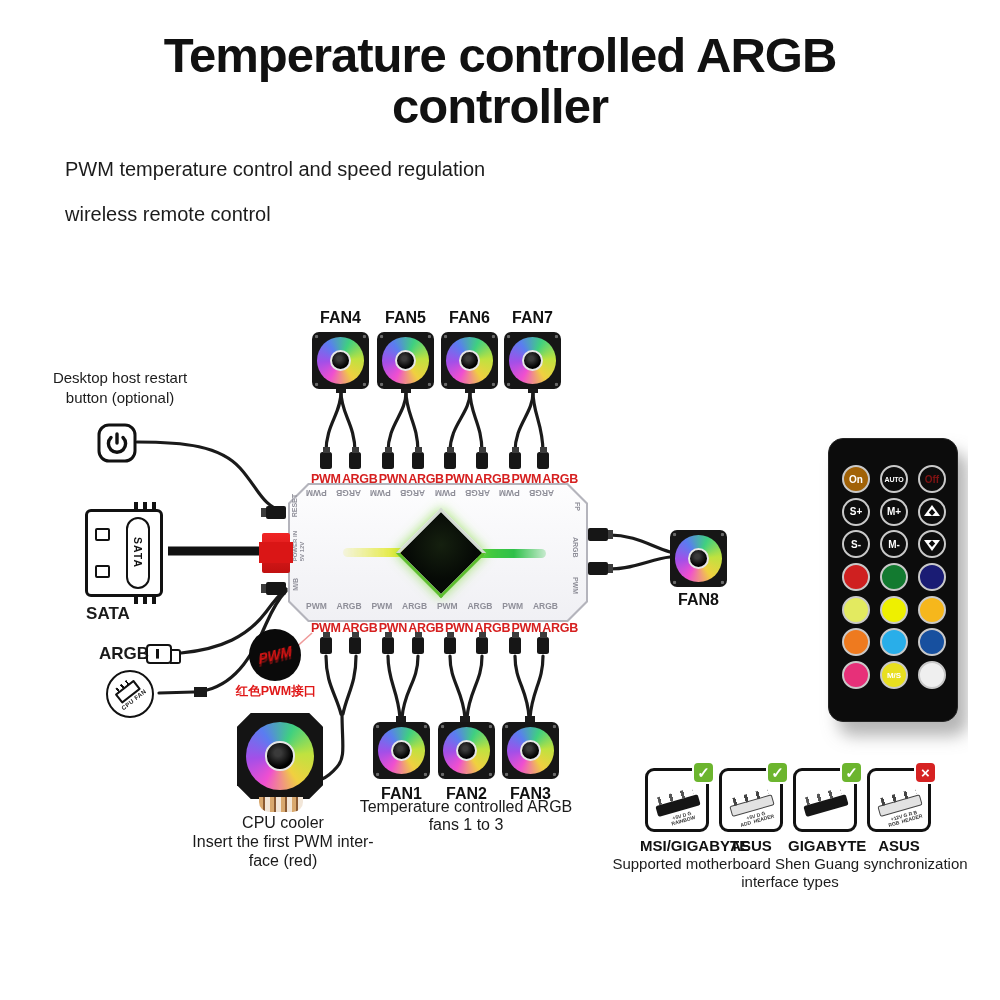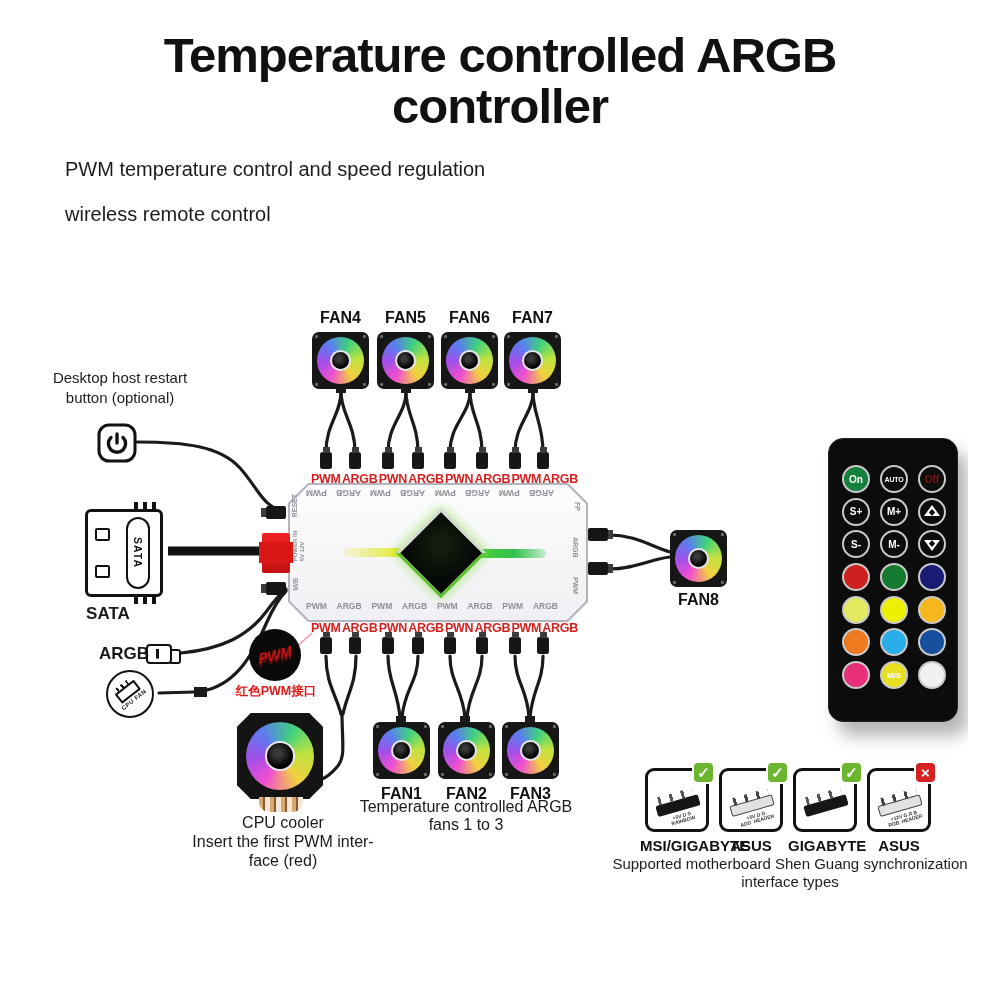--- a/index.html
+++ b/index.html
@@ -360,21 +360,21 @@
       <div class="ring"></div>
       <div class="hub"></div>
     </div>
   <div class="abs fanlabel lf1">FAN1</div>
   <div class="abs fanlabel lf2">FAN2</div>
   <div class="abs fanlabel lf3">FAN3</div>
   <div class="abs ctr pre fans123-caption">Temperature controlled ARGB
 fans 1 to 3</div>
 
   <div class="abs remote">
-    <div class="rbtn" style="background: #15803d; color: rgb(255, 255, 255);">On</div>
+    <div class="rbtn" style="background: #a16207; color: rgb(255, 255, 255);">On</div>
     <div class="rbtn small" style="background: rgb(13, 13, 13); color: rgb(255, 255, 255);">AUTO</div>
     <div class="rbtn" style="background: rgb(13, 13, 13); color: rgb(128, 19, 19);">Off</div>
     <div class="rbtn" style="background: rgb(13, 13, 13); color: rgb(255, 255, 255);">S+</div>
     <div class="rbtn" style="background: rgb(13, 13, 13); color: rgb(255, 255, 255);">M+</div>
     <div class="rbtn" style="background: rgb(13, 13, 13);">
       <svg width="18" height="15" viewBox="0 0 18 15">
           <path d="M9 1 L17 12 H1 Z" fill="#fff"></path>
           <path d="M9 5 l3.2 3.4 -3.2 3.4 -3.2 -3.4 z" fill="#0d0d0d"></path>
         </svg>
     </div>

